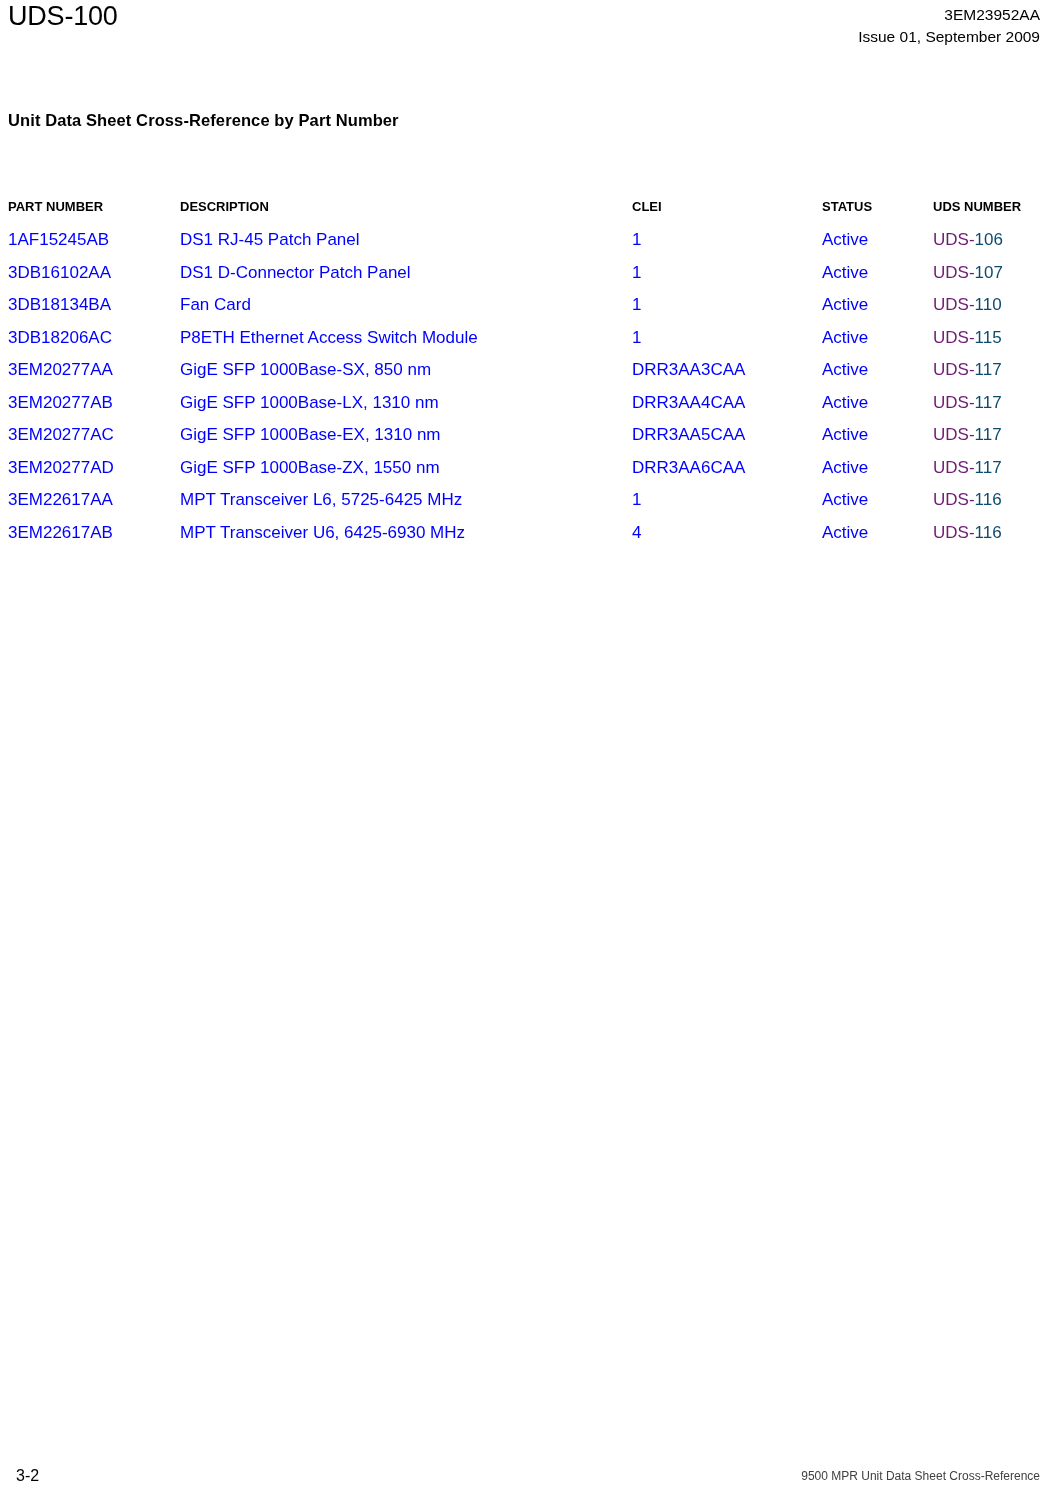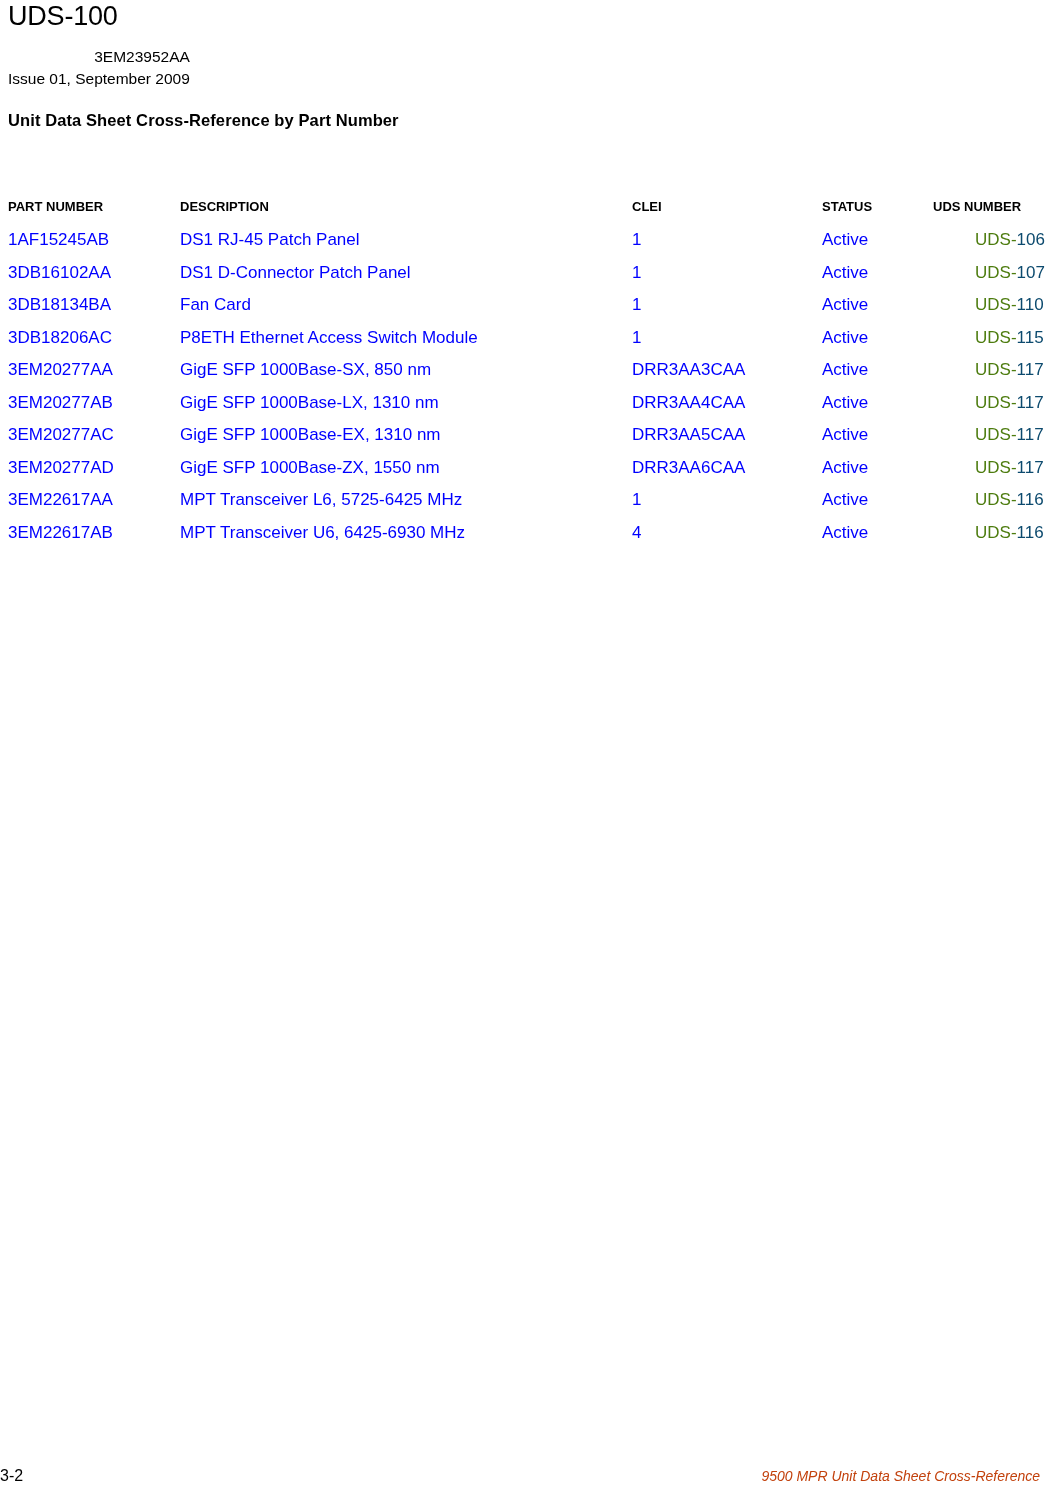--- a/index.html
+++ b/index.html
@@ -23,36 +23,35 @@
   
   .page-header {
     position: absolute;
     top: 0;
     left: 8px;
     right: 8px;
     height: 52px;
     display: flex;
     align-items: flex-start;
     justify-content: space-between;
-    flex-direction: column;
   }
   .header-left {
     font-size: 27px;
     line-height: 32px;
     letter-spacing: -0.2px;
     color: #000;
     white-space: nowrap;
   }
   .header-right {
     text-align: right;
     font-size: 15.5px;
     line-height: 22px;
     color: #000;
     white-space: nowrap;
-    padding-top: 14px;
+    padding-top: 4px;
   }
 
   
   .section-title {
     position: absolute;
     top: 110px;
     left: 8px;
     font-size: 16.5px;
     font-weight: bold;
     line-height: 20px;
@@ -95,50 +94,49 @@
     line-height: 23.5px;
     color: #0000ff;
     padding: 5px 6px 4px 0;
     white-space: normal;
     word-wrap: break-word;
   }
   table.xref td.uds-cell {
     color: #000000;
     white-space: nowrap;
   }
-  .uds-prefix { color: #4d7c0f; margin-left: 42px; }
+  .uds-prefix { color: #701a75; }
   .uds-num { color: #0c4a6e; }
 
   
   th.uds-head {
     white-space: pre-line;
   }
 
   
   .page-footer {
     position: absolute;
     bottom: 12px;
-    left: 0;
+    left: 16px;
     right: 8px;
     display: flex;
     align-items: flex-start;
     justify-content: space-between;
   }
   .footer-left {
     font-size: 16px;
     line-height: 20px;
     color: #000;
     white-space: nowrap;
   }
   .footer-right {
-    font-size: 14px;
+    font-size: 12px;
     line-height: 20px;
-    color: #c2410c;
-    white-space: nowrap;
-    font-style: italic;
+    color: #404040;
+    white-space: nowrap;
   }
 </style>
 </head>
 <body>
 
 <div class="page">
 
   <div class="page-header">
     <div class="header-left">UDS-100</div>
     <div class="header-right">

